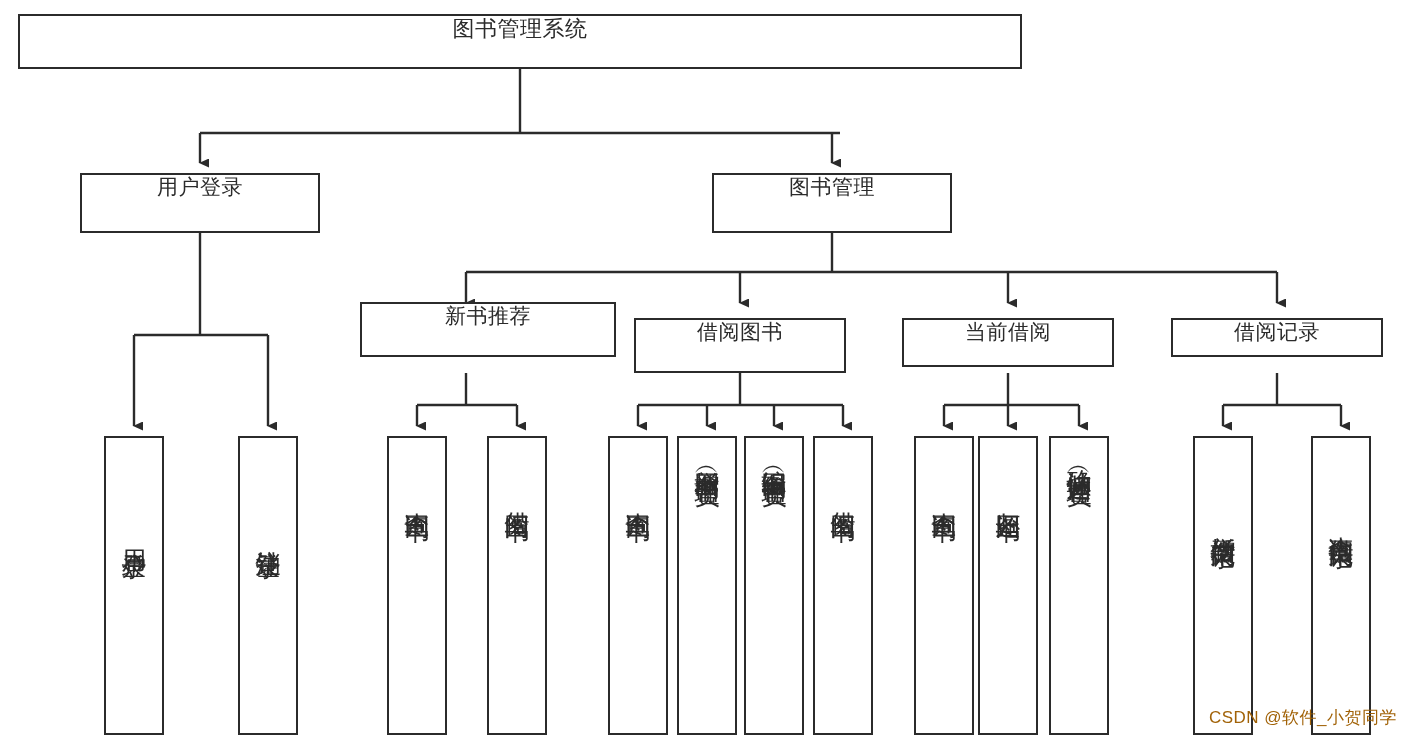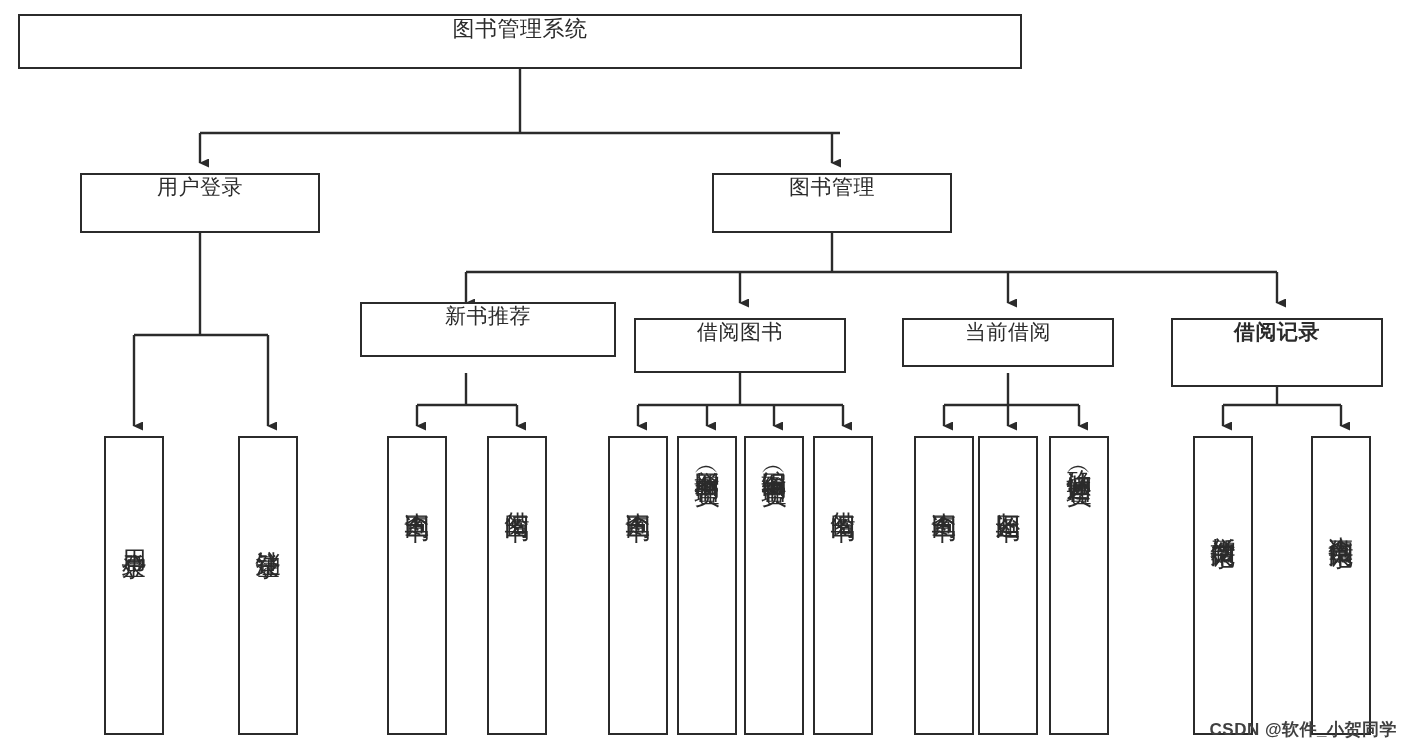--- a/index.html
+++ b/index.html
@@ -68,26 +68,25 @@
   }
   .v-node.tall .lbl {
     margin-top: 6px;
   }
   .v-node.short .lbl {
     margin-top: 86px;
   }
   #watermark {
     position: absolute;
     right: 8px;
-    bottom: 6px;
+    bottom: 18px;
     font-size: 17px;
-    color: #404040;
+    color: #a16207;
     letter-spacing: 0.5px;
     white-space: nowrap;
-    font-weight: bold;
   }
 </style>
 </head>
 <body>
 
 <div id="canvas">
 
   <svg id="wires" viewBox="0 0 1405 747">
     <defs>
       <marker id="arrowhead" markerWidth="9" markerHeight="10" refX="4.5" refY="9" orient="auto" markerUnits="userSpaceOnUse">
@@ -151,21 +150,21 @@
 
   <div class="node h-node" style="left:360px; top:302px; width:256px; height:55px;">
     <span class="lbl">新书推荐</span>
   </div>
   <div class="node h-node" style="left:634px; top:318px; width:212px; height:55px;">
     <span class="lbl">借阅图书</span>
   </div>
   <div class="node h-node" style="left:902px; top:318px; width:212px; height:49px;">
     <span class="lbl">当前借阅</span>
   </div>
-  <div class="node h-node" style="left:1171px; top:318px; width:212px; height:69px;font-weight:bold;">
+  <div class="node h-node" style="left:1171px; top:318px; width:212px; height:39px;">
     <span class="lbl">借阅记录</span>
   </div>
 
   <div class="node v-node short" style="left:104px; top:436px; width:60px; height:299px;">
     <span class="lbl">用户登录</span>
   </div>
   <div class="node v-node short" style="left:238px; top:436px; width:60px; height:299px;">
     <span class="lbl">注销登录</span>
   </div>
 

